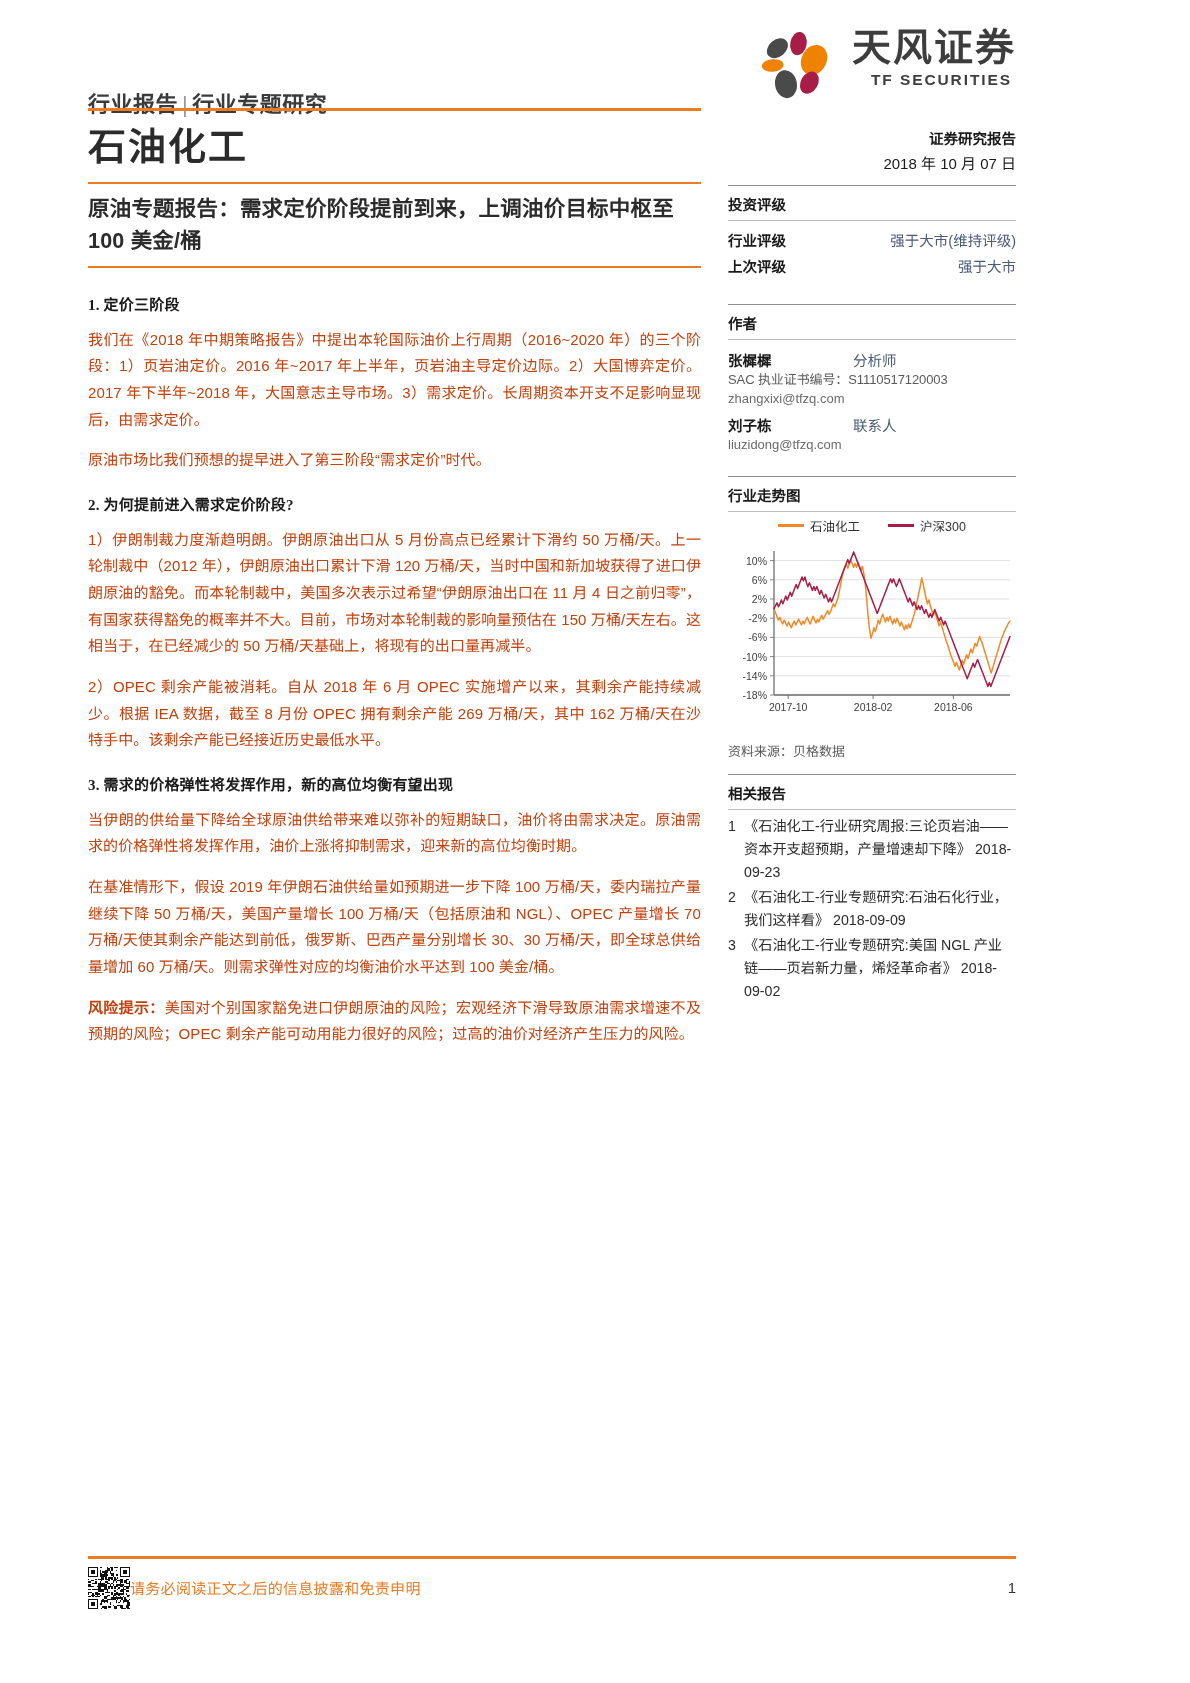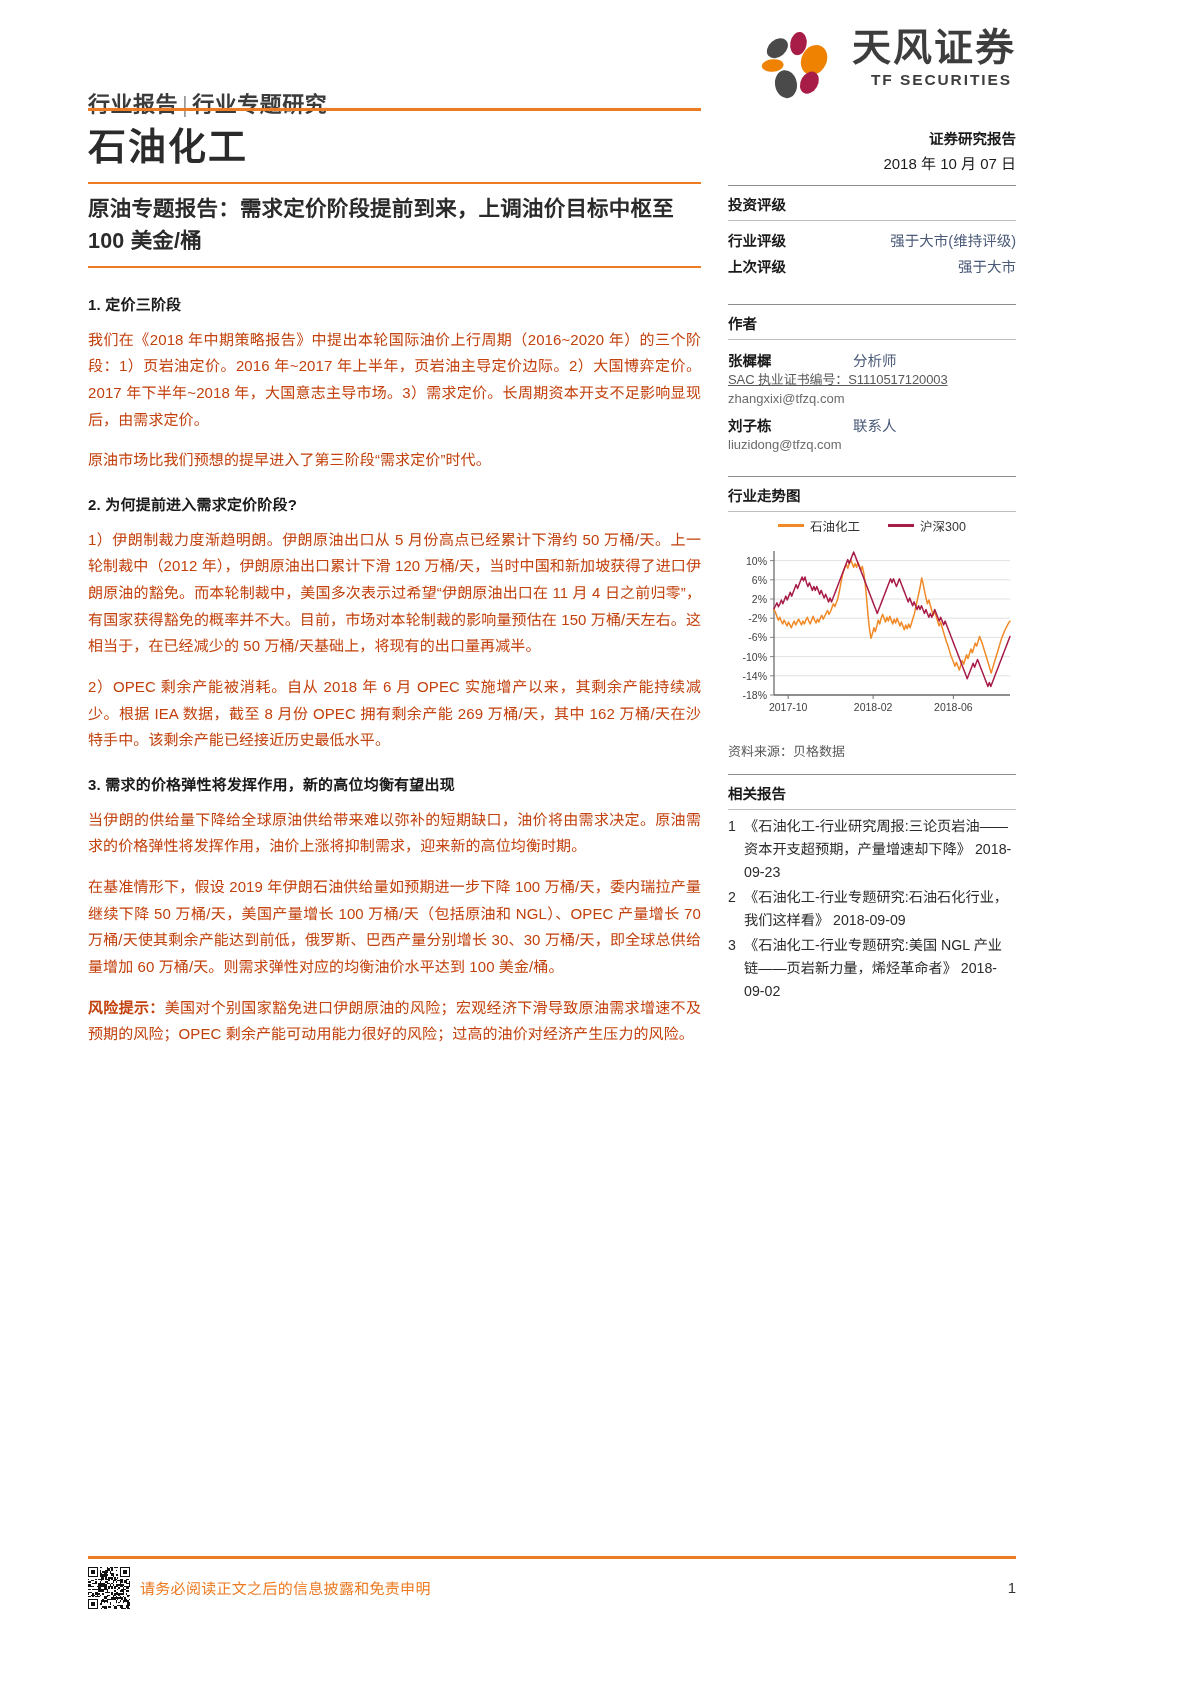--- a/index.html
+++ b/index.html
@@ -51,21 +51,21 @@
   }
   .subtitle-box { padding: 9px 0 8px 0; }
   .doc-subtitle {
     font-size: 21.5px; font-weight: bold; color: #2b2b2b;
     line-height: 1.5; letter-spacing: .2px;
   }
 
   .body-area { margin-top: 26px; }
   h3.sec {
     font-size: 15px; font-weight: bold; color: #1a1a1a;
-    margin: 20px 0 10px 0; letter-spacing: .2px; line-height: 1.5;
+    margin: 20px 0 10px 0; letter-spacing: .2px; line-height: 1.5; font-family: Liberation Serif, serif;
   }
   h3.sec:first-child { margin-top: 0; }
   p.para {
     font-size: 15px; color: #c2410c; line-height: 1.78;
     text-align: justify; text-justify: inter-ideograph;
     margin: 0 0 14px 0; letter-spacing: .1px;
   }
   p.para b { font-weight: bold; }
 
   
@@ -97,21 +97,21 @@
   .author-row {
     display: flex; align-items: baseline; margin-top: 5px;
   }
   .author-name {
     font-size: 14.5px; font-weight: bold; color: #1a1a1a;
     width: 125px; flex: 0 0 125px;
   }
   .author-role { font-size: 14.5px; color: #4a5a78; }
   .author-meta {
     font-size: 13px; color: #5a5a5a; line-height: 1.5;
-    letter-spacing: -.1px; white-space: nowrap; text-decoration: underline;
+    letter-spacing: -.1px; white-space: nowrap;
   }
   .author-mail { font-size: 13px; color: #6b6b6b; line-height: 1.5; }
 
   
   .chart-sec { margin-top: 22px; }
   .chart-box { width: 288px; height: 182px; position: relative; margin-top: 6px; }
   .legend {
     display: flex; justify-content: center; gap: 28px;
     font-size: 12.5px; color: #333; padding: 4px 0 2px 0;
   }
@@ -133,21 +133,21 @@
 
   
   .footer {
     position: absolute; left: 88px; top: 1556px; width: 928px;
   }
   .footer-rule { height: 2.5px; background: #ec7b23; width: 100%; }
   .footer-row {
     display: flex; align-items: center; justify-content: space-between;
     margin-top: 8px;
   }
-  .footer-left { display: flex; align-items: center; gap: 10px; }
+  .footer-left { display: flex; align-items: center; }
   .qr { width: 42px; height: 42px; flex: 0 0 42px; }
   .footer-note { font-size: 15px; color: #ec7b23; letter-spacing: .3px; }
   .page-num { font-size: 15px; color: #333; }
 </style>
 </head>
 <body>
 
 <div class="page">
 
   <div class="header">

